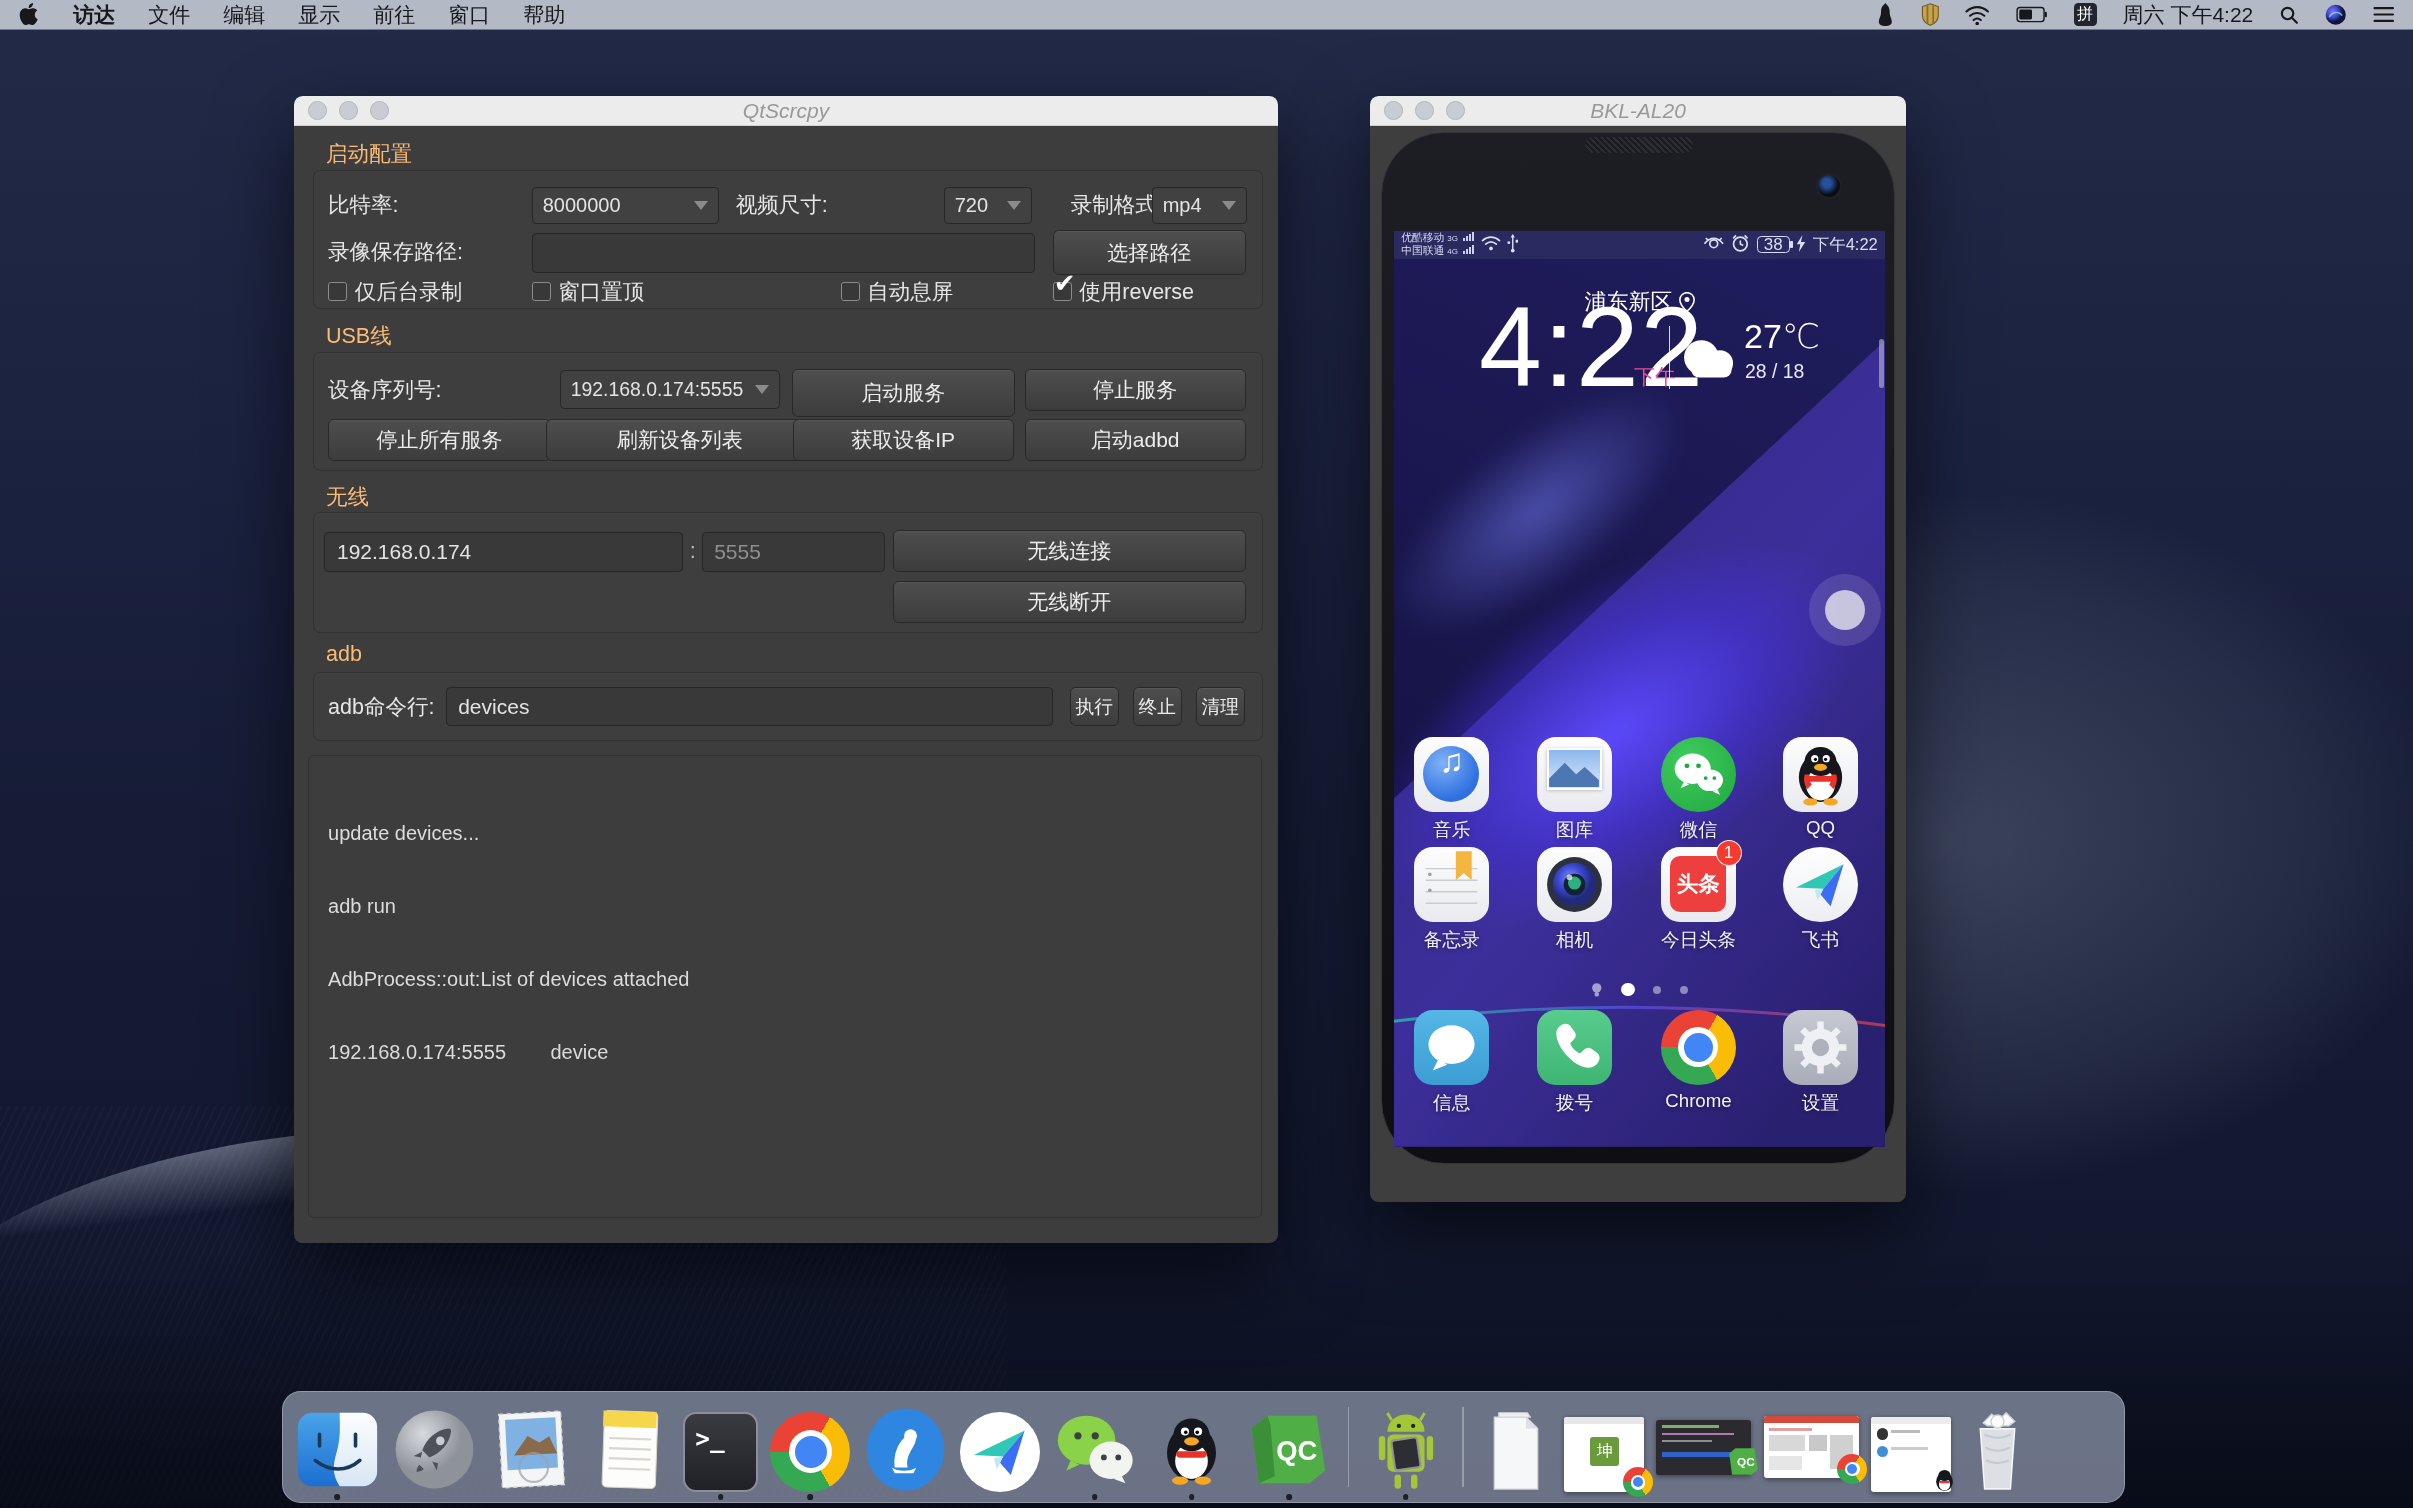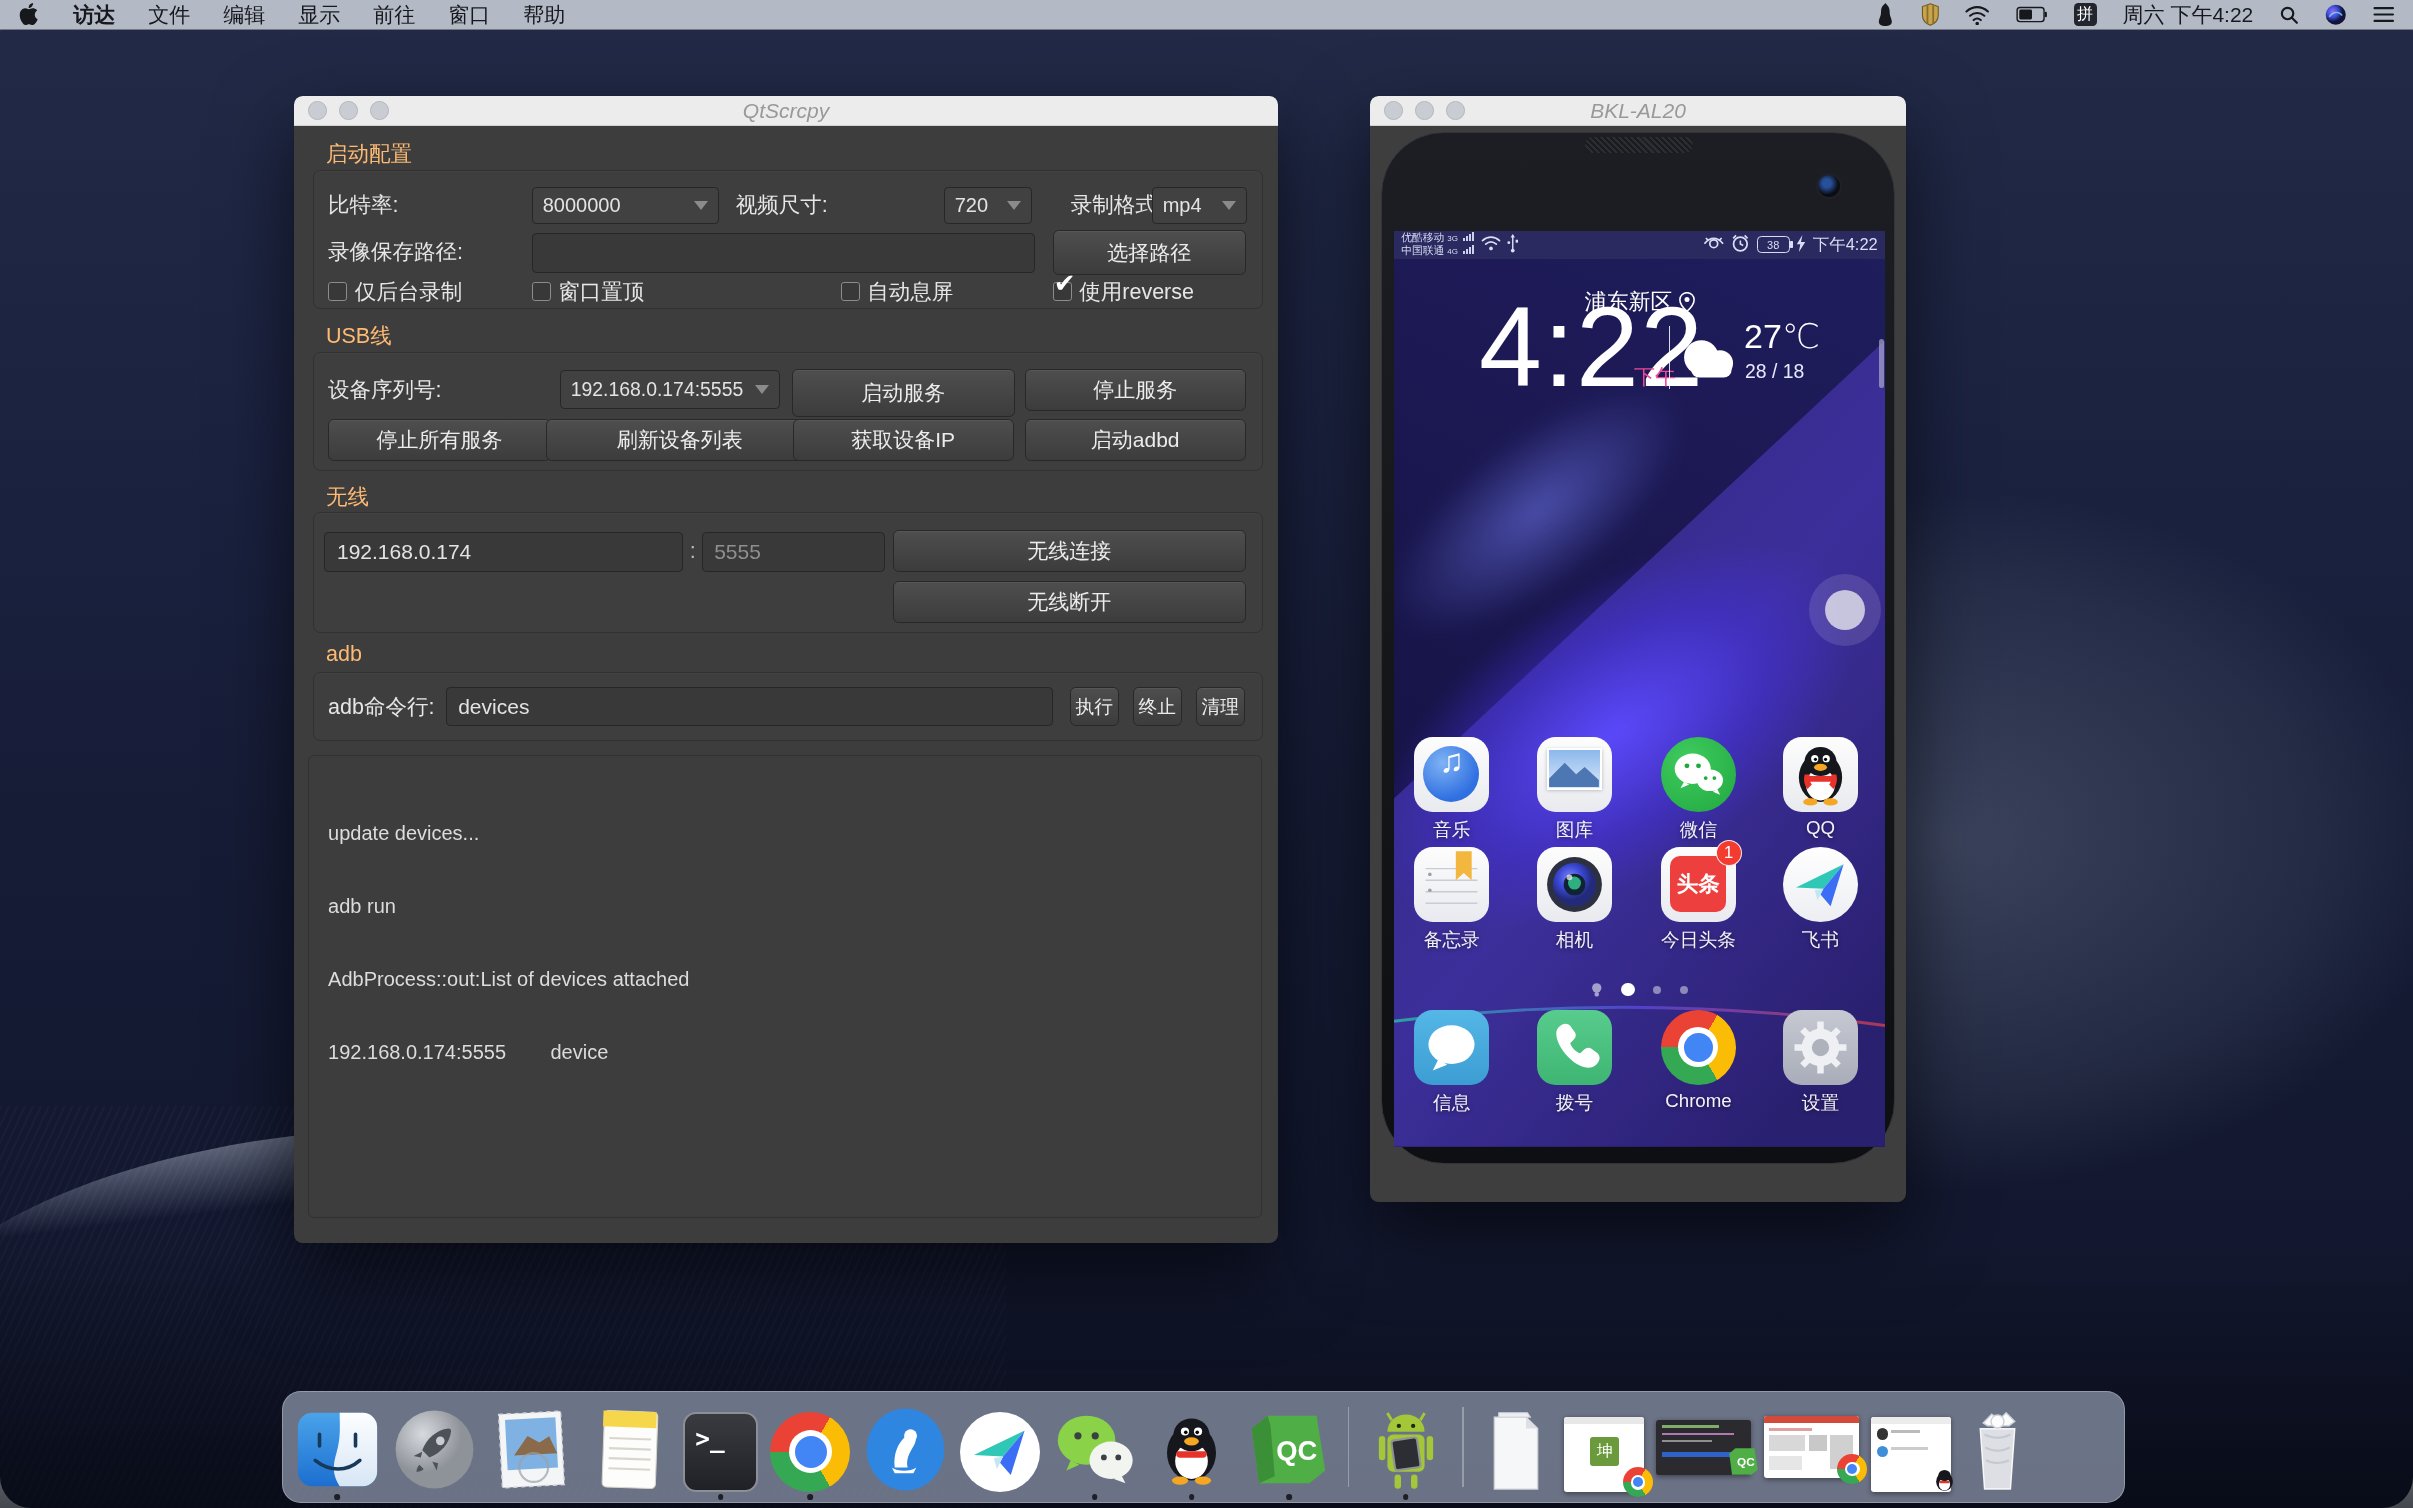--- a/index.html
+++ b/index.html
@@ -1,20 +1,20 @@
 <!DOCTYPE html>
 <html style="font-size:11.5px"><head>
 <meta charset="utf-8">
 <style>
   * { margin:0; padding:0; box-sizing:border-box; }
   html,body { width:2413px; height:1508px; overflow:hidden; font-family:"Liberation Sans","DejaVu Sans",sans-serif; }
   .abs { position:absolute; }
 
   
-  #desktop { position:absolute; inset:0; background:linear-gradient(180deg,#222a47 0%,#1b2240 30%,#161c36 55%,#10152a 100%);border-radius:31px; }
+  #desktop { position:absolute; inset:0; background:linear-gradient(180deg,#222a47 0%,#1b2240 30%,#161c36 55%,#10152a 100%); }
   .dune-gray { position:absolute; right:-215px; top:374px; width:1365px; height:934px; border-radius:50%;
     background:radial-gradient(closest-side, rgba(90,100,125,.55), rgba(70,80,105,.28) 55%, transparent 75%); }
   .dune-ripples { position:absolute; left:0; bottom:0; width:1006px; height:402px;
     background:repeating-linear-gradient(115deg, rgba(255,255,255,.025) 0 2.2px, transparent 2.2px 7.2px); }
   .dune-ridge { position:absolute; left:-86px; top:1135px; width:790px; height:302px; border-radius:50%;
     background:linear-gradient(180deg, rgba(170,178,196,.5), rgba(40,48,70,.0) 22%); transform:rotate(-7deg); }
   .dune-dark { position:absolute; left:0; bottom:0; width:100%; height:259px;
     background:linear-gradient(to top, rgba(6,9,18,.75), transparent); }
 
   
@@ -82,21 +82,21 @@
     background:radial-gradient(ellipse closest-side, rgba(120,130,255,.5), transparent 70%);
     transform:rotate(-38deg); filter:blur(7.2px); }
 
   
   .p-status { position:absolute; left:0; top:0; width:100%; height:28px; background:#2a2960;
     color:#dcddf4; display:flex; align-items:center; padding:0 7.2px; font-size:12.2px; }
   .carrier-lines { line-height:11.5px; font-size:10.8px; letter-spacing:0; }
   .sig-bars { display:inline-flex; align-items:flex-end; gap:0.7px; margin-left:2.2px; }
   .sig-bars i { width:2.2px; background:#cfd0ea; display:inline-block; }
   .p-status-right { margin-left:auto; display:flex; align-items:center; gap:6.5px; }
-  .batt { width:33px; height:17px; border:1.4px solid #dcddf4; border-radius:4.3px; font-size:11px;
+  .batt { width:33px; height:17px; border:1.4px solid #dcddf4; border-radius:4.3px; font-size:17px;
     display:flex; align-items:center; justify-content:center; position:relative;text-align:center; }
   .batt::after { content:""; position:absolute; right:-4.3px; top:4.3px; width:2.9px; height:6.5px; background:#dcddf4; border-radius:0.7px; }
   .p-time { font-size:16.5px; }
 
   
   .p-loc { position:absolute; top:56px; width:100%; text-align:center; color:#fff; font-size:22px; }
   .p-clock { position:absolute; left:85px; top:62px; color:#fff; font-size:113px; font-weight:200; letter-spacing:1.4px; line-height:108px; }
   .p-period { position:absolute; left:240px; top:132px; color:#ec4899; font-size:21px; }
   .p-div { position:absolute; left:275px; top:95px; width:1.4px; height:63px; background:rgba(255,255,255,.85); }
   .p-temp { position:absolute; left:350px; top:85px; color:#fff; font-size:34px; font-weight:300; }

